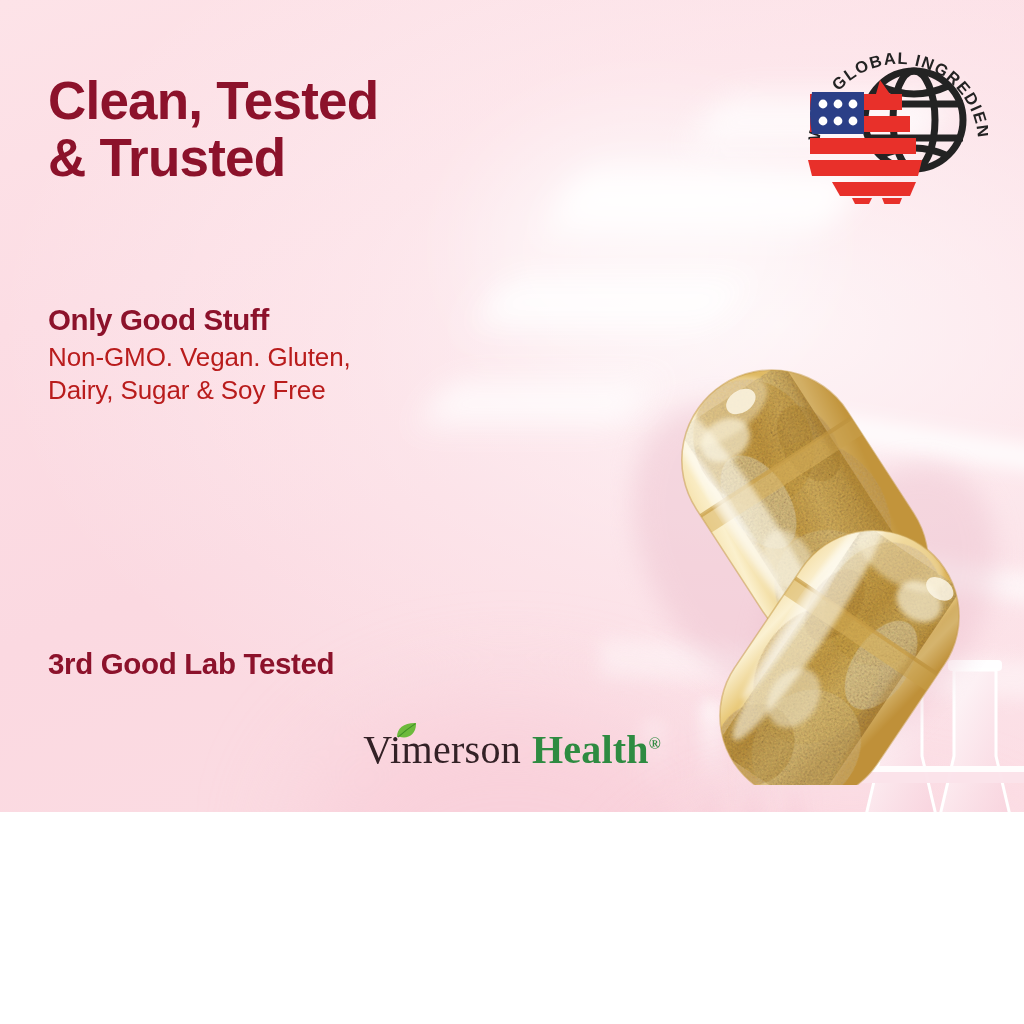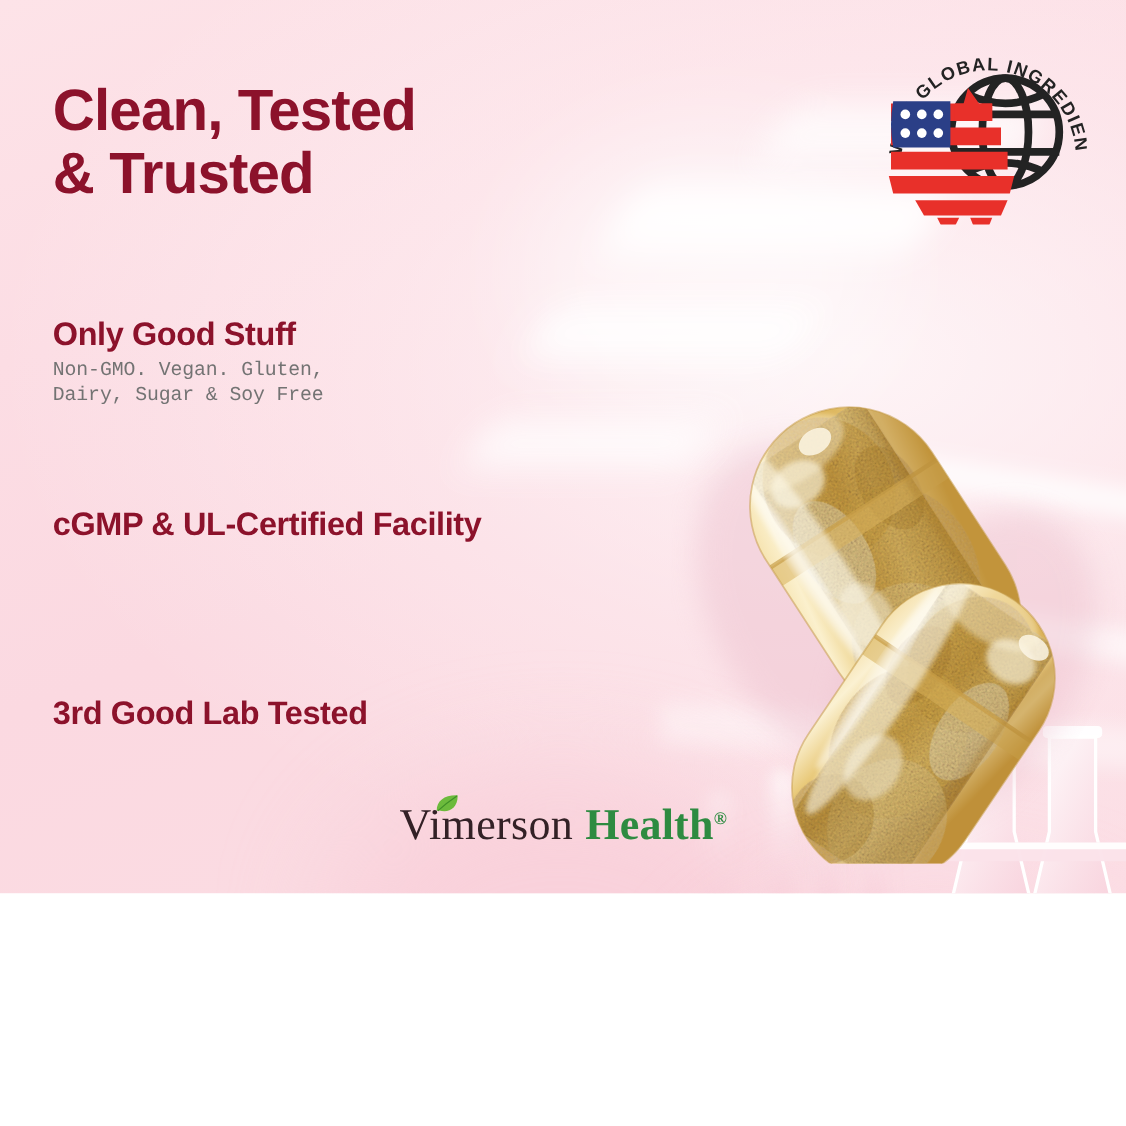--- a/index.html
+++ b/index.html
@@ -115,30 +115,29 @@
   .benefit:last-child { margin-bottom: 0; }
   .benefit-title {
     color: #8c122b;
     font-size: 29.5px;
     font-weight: 700;
     line-height: 1.12;
     letter-spacing: -0.35px;
     margin: 0 0 5px 0;
   }
   .benefit-desc {
-    color: #737373;
-    font-size: 18px;
+    color: #b91c1c;
+    font-size: 26px;
     font-weight: 400;
     line-height: 1.28;
     letter-spacing: -0.1px;
     margin: 0;
     white-space: pre-line;
-    font-family: Liberation Mono, monospace;
-  }
-  .b1 { height: 120px; }
+  }
+  .b1 { height: 120px; margin-top: 15px; }
   .b2 { height: 120px; }
 
   
   .badge {
     position: absolute;
     left: 806px;
     top: 28px;
     width: 182px;
     height: 176px;
   }
@@ -397,21 +396,20 @@
 
   <div class="benefits">
 
     <div class="benefit b1">
       <p class="benefit-title">Only Good Stuff</p>
       <p class="benefit-desc">Non-GMO. Vegan. Gluten,
 Dairy, Sugar &amp; Soy Free</p>
     </div>
 
     <div class="benefit b2">
-      <p class="benefit-title">cGMP &amp; UL-Certified Facility</p>
     </div>
 
     <div class="benefit">
       <p class="benefit-title">3rd Good Lab Tested</p>
     </div>
 
   </div>
 
   <div class="brand">
     <span class="brand-inner">

